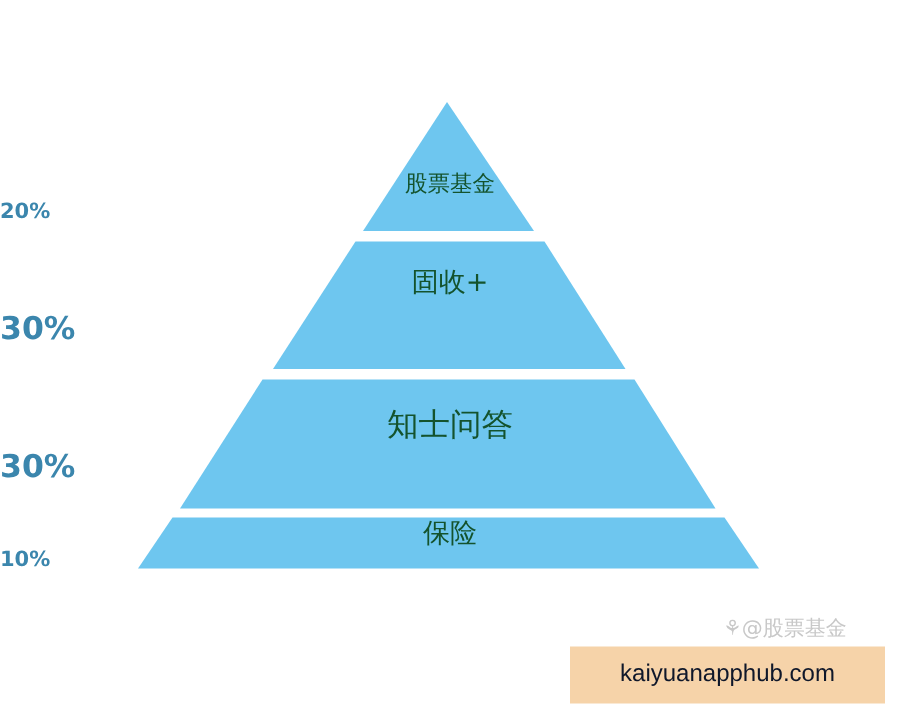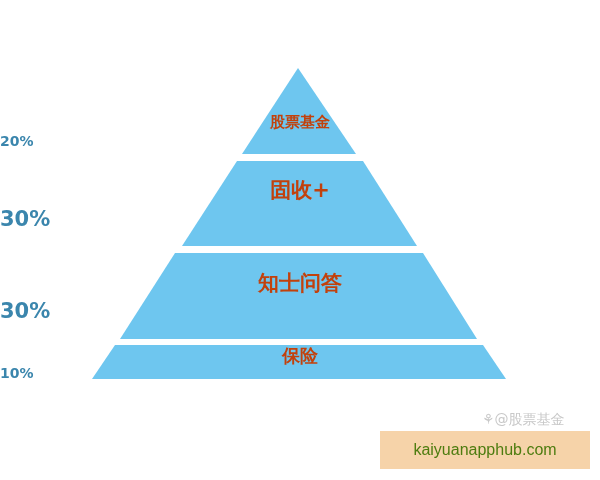--- a/index.html
+++ b/index.html
@@ -4,51 +4,51 @@
   <style>
     html, body { margin: 0; padding: 0; }
     body {
       width: 600px; height: 480px; background: #ffffff;
       position: relative; overflow: hidden;
       font-family: "DejaVu Sans", "Liberation Sans", sans-serif;
     }
     #pyramid { position: absolute; left: 0; top: 0; width: 600px; height: 480px; }
     .layer-label {
       position: absolute; left: 0; width: 600px; text-align: center;
-      color: #c2410c; font-weight: bold; line-height: 1;
+      color: #14532d; font-weight: normal; line-height: 1;
     }
     .layer-pct {
       position: absolute; left: 0; width: 600px; text-align: left;
       color: #3b86ad; font-weight: bold; line-height: 1;
     }
     .watermark {
       position: absolute; left: 482px; top: 412px;
       font-size: 14px; color: #c8c8c8; line-height: 1;
     }
     .banner {
       position: absolute; left: 380px; top: 431px; width: 210px; height: 38px;
       background: #f6d3a9; display: flex; align-items: center; justify-content: center;
       font-family: "Liberation Sans", sans-serif;
-      font-size: 16px; color: #4d7c0f;
+      font-size: 16px; color: #0f172a;
     }
   </style>
 </head>
 <body>
 
 <svg id="pyramid" viewBox="0 0 600 480" xmlns="http://www.w3.org/2000/svg">
   <polygon points="298,68 356,154 242,154" fill="#6ec6ef"></polygon>
   <polygon points="237,161 363,161 417,246 182,246" fill="#6ec6ef"></polygon>
   <polygon points="175,253 423,253 477,339 120,339" fill="#6ec6ef"></polygon>
   <polygon points="115,345 483,345 506,379 92,379" fill="#6ec6ef"></polygon>
 </svg>
 
 <div class="layer-label" style="top:115px; font-size:15px;">股票基金</div>
 <div class="layer-pct" style="top:134px; font-size:14px;">20%</div>
 
-<div class="layer-label" style="top:180px; font-size:21px;">固收+</div>
+<div class="layer-label" style="top:180px; font-size:18px;">固收+</div>
 <div class="layer-pct" style="top:209px; font-size:21px;">30%</div>
 
 <div class="layer-label" style="top:273px; font-size:21px;">知士问答</div>
 <div class="layer-pct" style="top:301px; font-size:21px;">30%</div>
 
 <div class="layer-label" style="top:347px; font-size:18px;">保险</div>
 <div class="layer-pct" style="top:366px; font-size:14px;">10%</div>
 
 <div class="watermark">⚘@股票基金</div>
 

